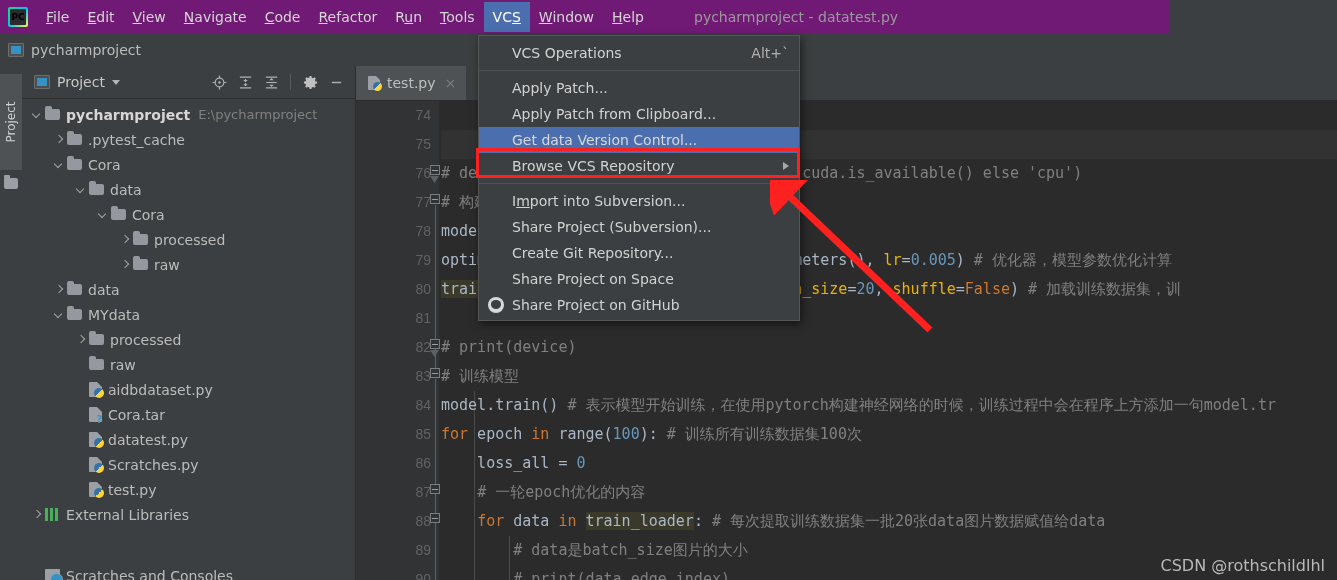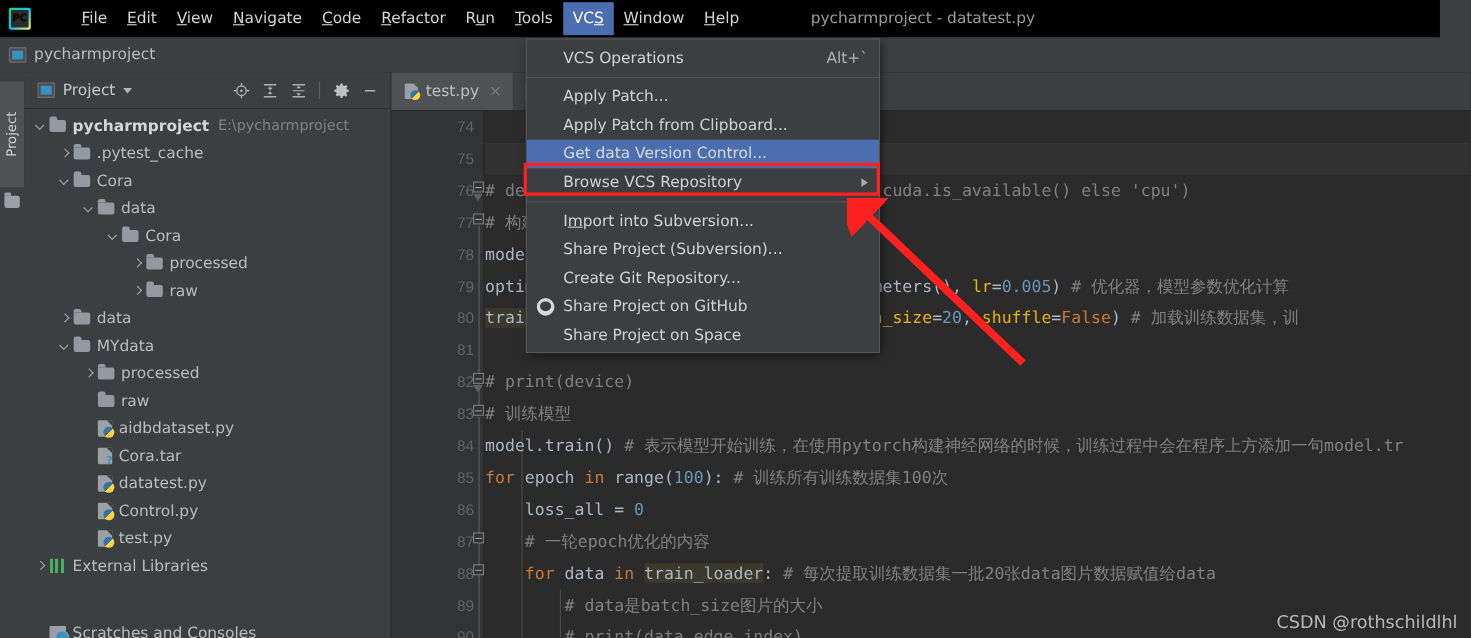--- a/index.html
+++ b/index.html
@@ -7,44 +7,43 @@
     width:1337px;height:580px;overflow:hidden;
     background:#3c3f41;
     font-family:"DejaVu Sans","Liberation Sans",sans-serif;
     font-size:13px;color:#bbbbbb;
     -webkit-font-smoothing:antialiased;
   }
   #root{position:relative;width:1337px;height:580px;}
 
   
   .menubar{
-    position:absolute;left:0;top:0;width:1309px;height:34px;
-    background:#000000;display:flex;align-items:center;
+    position:absolute;left:0;top:0;width:1170px;height:34px;
+    background:#701a75;display:flex;align-items:center;
     border-bottom:1px solid #323232;
-    gap:28px;
   }
   .pclogo{
     width:20px;height:20px;margin-left:8px;margin-right:9px;
     background:linear-gradient(135deg,#21d789 0%,#07c3f2 50%,#fcf84a 100%);
     border-radius:2px;position:relative;flex:none;
   }
   .pclogo:after{
     content:"PC";position:absolute;left:0;top:0;right:0;bottom:0;
     display:flex;align-items:center;justify-content:center;
     font-size:9px;font-weight:bold;color:#000;background:#2b2b2b;
     margin:2px;border-radius:1px;
   }
   .mitem{
     padding:6px 9px;font-size:14px;color:#d5d5d5;cursor:default;
     white-space:nowrap;line-height:18px;
   }
   .mitem.active{background:#4b6eaf;color:#ffffff;}
   .mitem u{text-decoration:underline;}
   .wintitle{
-    margin-left:28px;font-size:14px;color:#9b9b9b;white-space:nowrap;
+    margin-left:41px;font-size:14px;color:#9b9b9b;white-space:nowrap;
   }
 
   
   .pathbar{
     position:absolute;left:0;top:34px;width:1337px;height:32px;
     background:#3c3f41;display:flex;align-items:center;
     border-bottom:1px solid #2e2e2e;
   }
   .pathbar .projicon{
     width:14px;height:12px;margin-left:8px;margin-right:7px;flex:none;
@@ -407,21 +406,21 @@
           <span class="nlabel">Cora.tar</span>
         </div>
         <div class="node" style="padding-left: 52px;">
           <span class="arrow"></span>
           <span class="pyfile"></span>
           <span class="nlabel">datatest.py</span>
         </div>
         <div class="node" style="padding-left: 52px;">
           <span class="arrow"></span>
           <span class="pyfile"></span>
-          <span class="nlabel">Control.py</span>
+          <span class="nlabel">Scratches.py</span>
         </div>
         <div class="node" style="padding-left: 52px;">
           <span class="arrow"></span>
           <span class="pyfile"></span>
           <span class="nlabel">test.py</span>
         </div>
         <div class="node" style="padding-left: 8px;">
           <span class="arrow r"></span>
           <span class="libicon"></span>
           <span class="nlabel">External Libraries</span>
@@ -530,25 +529,25 @@
       <div class="vrow">
         <span class="vhot">I<u>m</u>port into Subversion...</span>
       </div>
       <div class="vrow">
         <span class="vhot">Share Project (Subversion)...</span>
       </div>
       <div class="vrow">
         <span class="vhot">Create Git Repository...</span>
       </div>
       <div class="vrow">
+        <span class="vhot">Share Project on Space</span>
+      </div>
+      <div class="vrow">
         <span class="ghicon"></span>
         <span class="vhot">Share Project on GitHub</span>
-      </div>
-      <div class="vrow">
-        <span class="vhot">Share Project on Space</span>
       </div>
     </div>
   <div class="redbox"></div>
   <svg class="arrowsvg" width="170" height="160" viewBox="0 0 170 160">
     <defs>
         <marker id="ah" markerWidth="7" markerHeight="7" refX="1" refY="3.5" orient="auto">
       <polygon points="0 0, 7 3.5, 0 7" fill="#ff2020"></polygon>
         </marker>
       </defs>
     <line x1="160" y1="150" x2="16" y2="13" stroke="#ff2020" stroke-width="7" marker-end="url(#ah)"></line>

